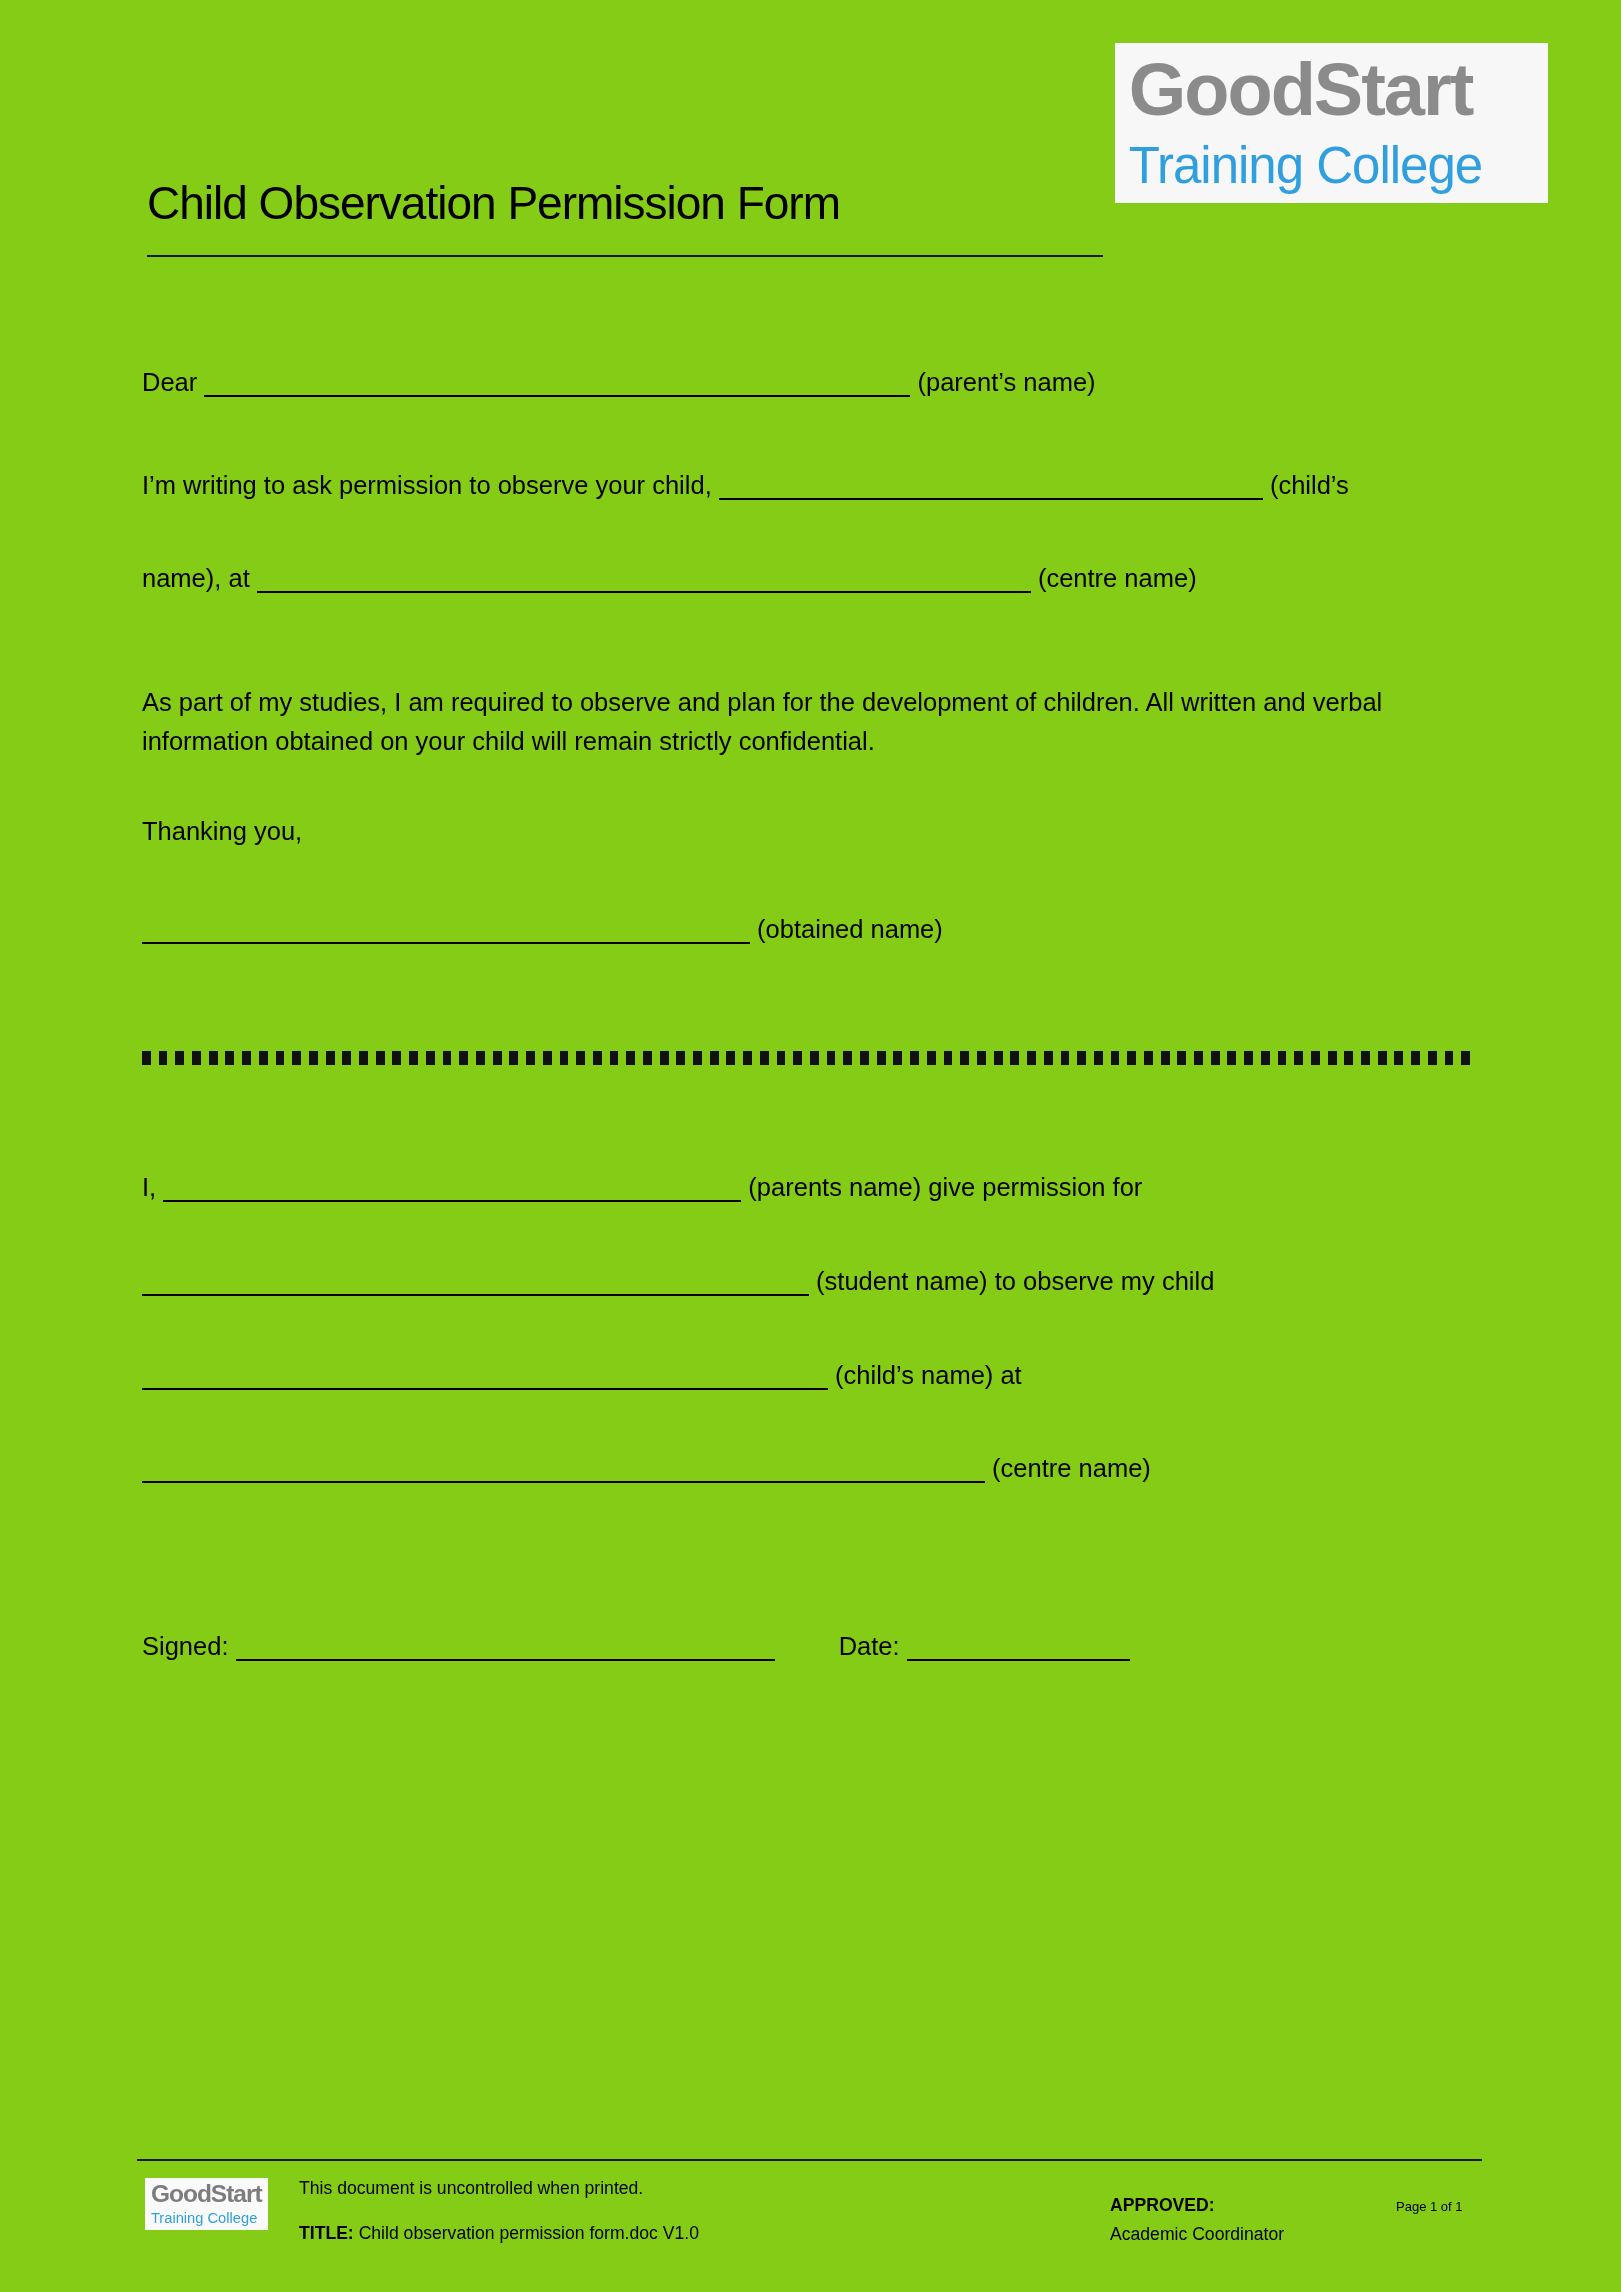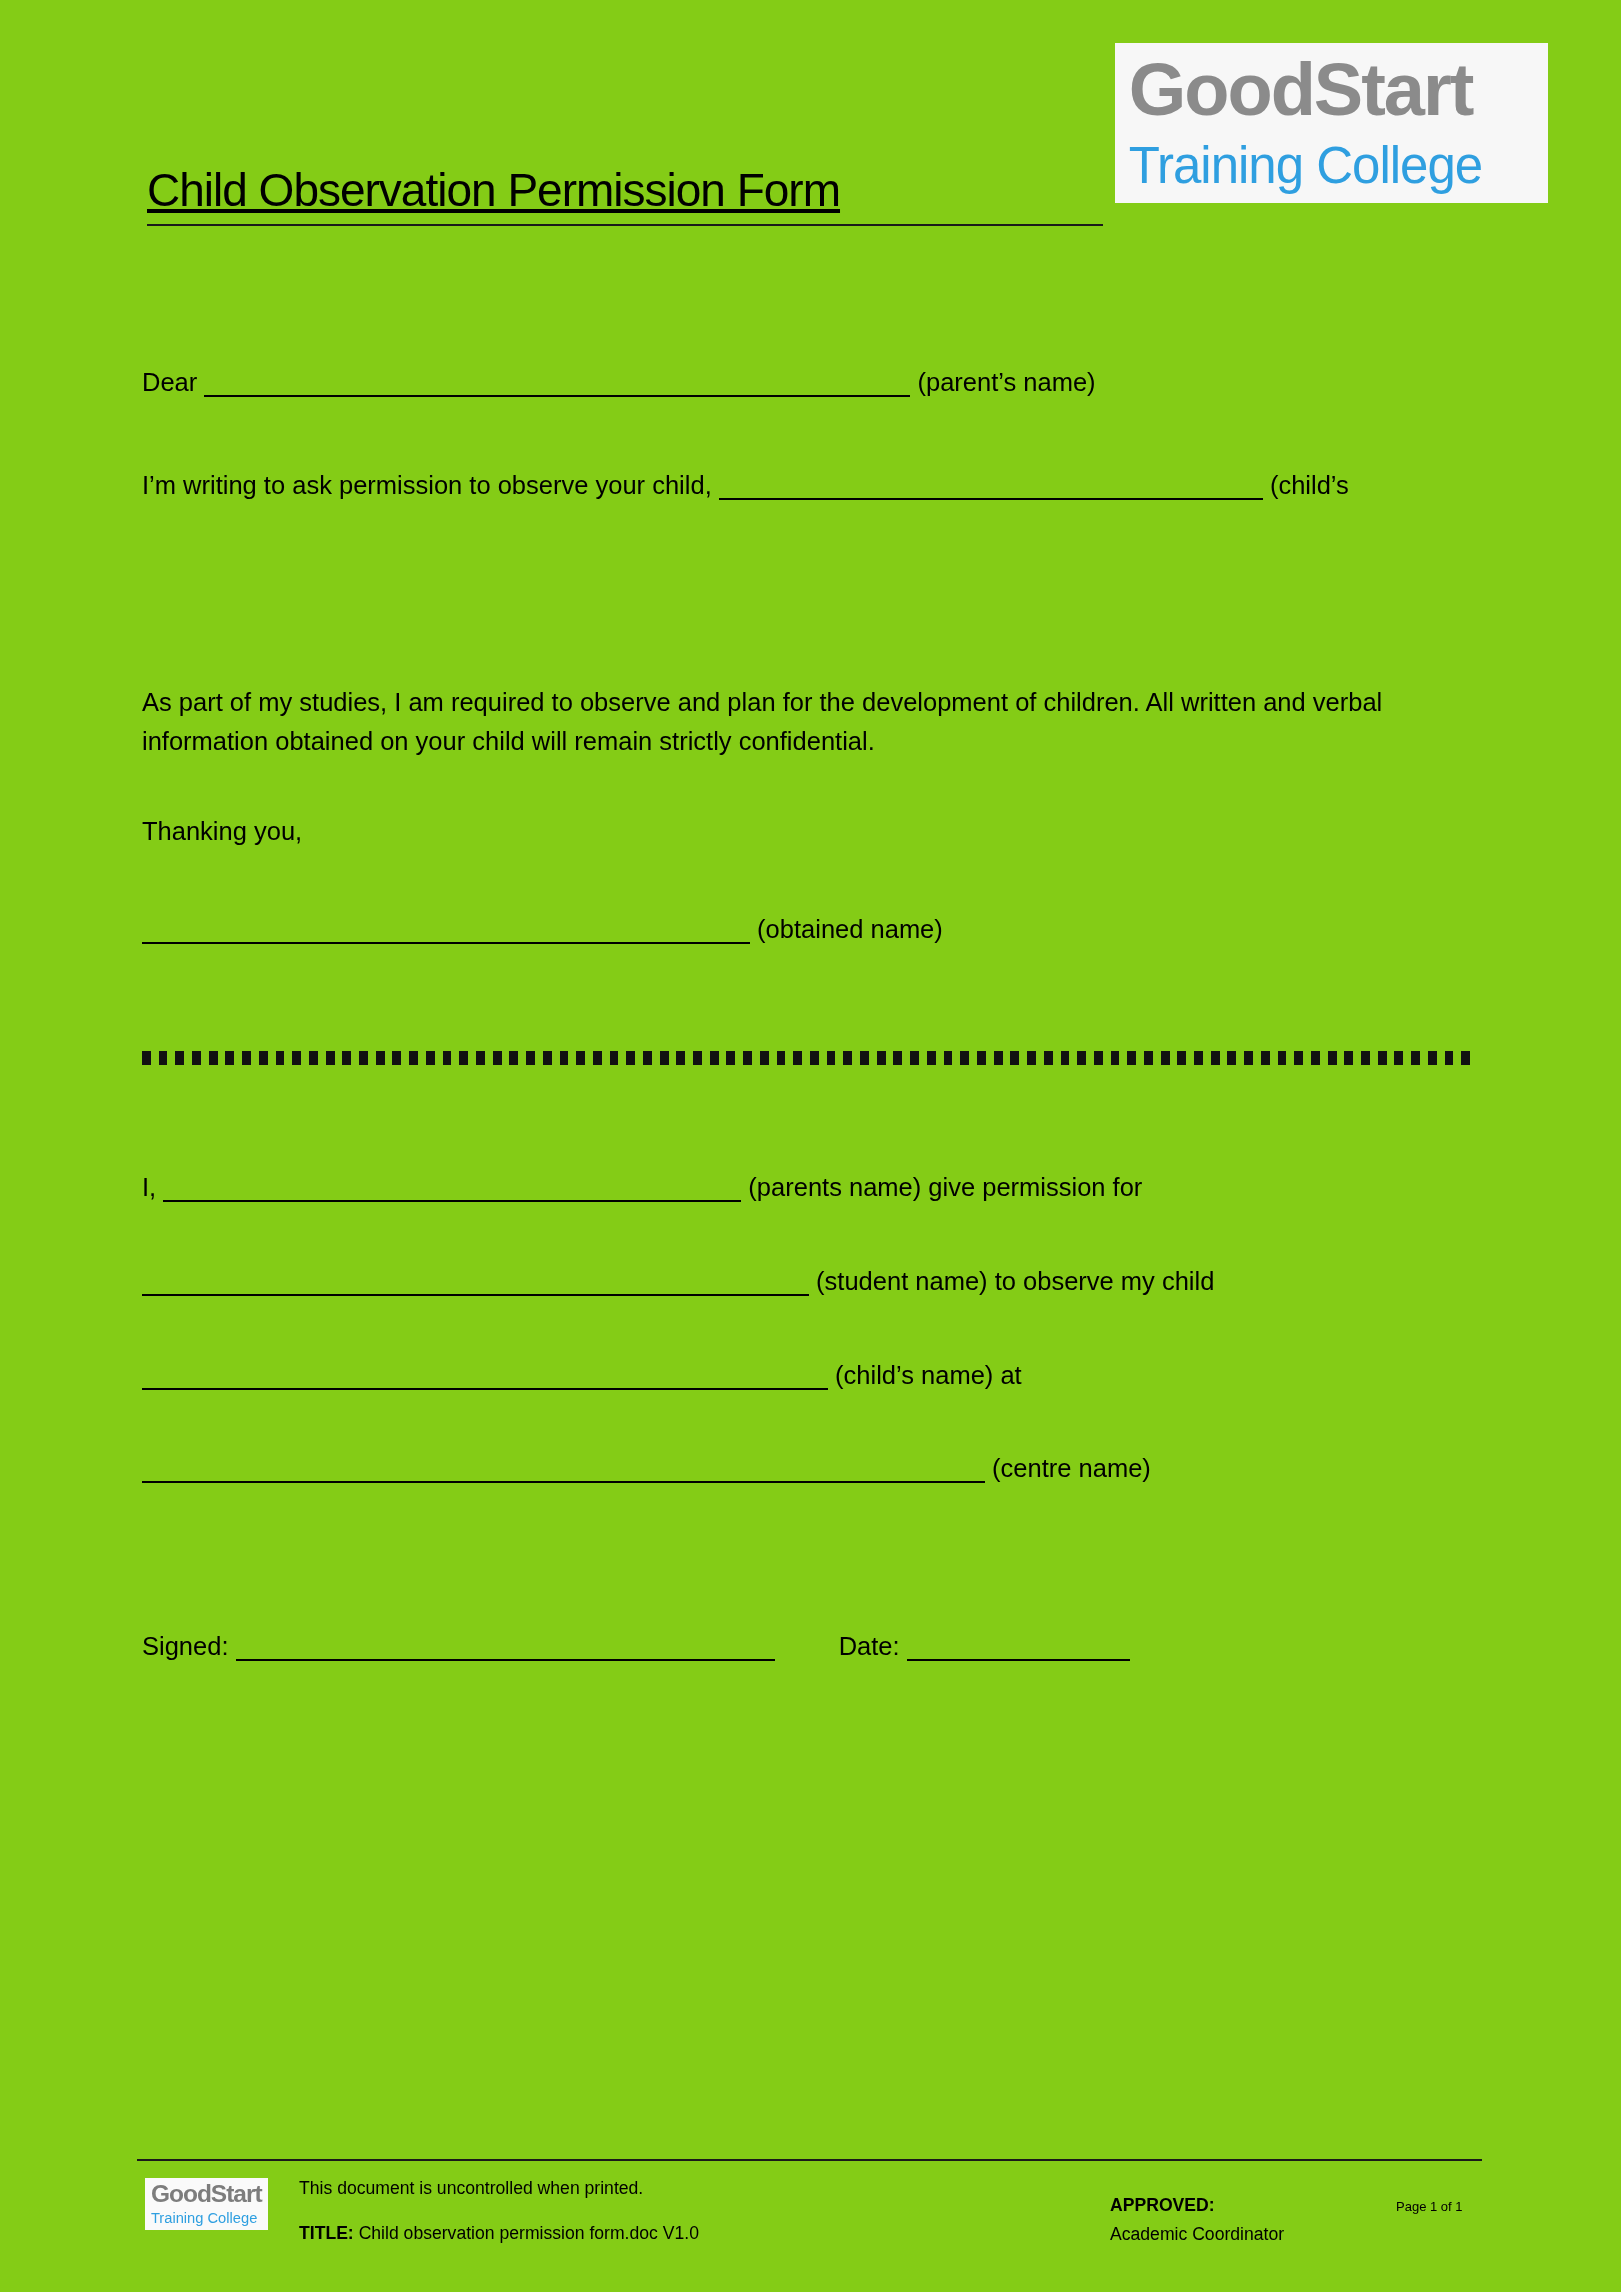--- a/index.html
+++ b/index.html
@@ -33,28 +33,27 @@
   .logo-sub{
     font-size:51px;
     color:#2f9fe0;
     letter-spacing:-1px;
     margin-top:13.7px;
     line-height:1;
   }
 
   
   .doc-title{
-    left:147px; top:163px;
+    left:147px; top:176px;
     width:956px;
     font-size:46px;
     letter-spacing:-1px;
     border-bottom:2.9px solid #1a1a1a;
-    padding-bottom:7px;
+    padding-bottom:25px;
     white-space:nowrap;
-    text-decoration:underline;
   }
 
   
   .line{
     left:142px;
     font-size:25.5px;
     line-height:35px;
     white-space:nowrap;
   }
   .para{
@@ -139,20 +138,25 @@
     <span class="blank b-child"></span>
     <span>(child’s</span>
   </div>
 
   <div class="abs line" style="top:365px;">
     <span>Dear</span>
     <span class="blank b-parent"></span>
     <span>(parent’s name)</span>
   </div>
 
+  <div class="abs line" style="top:561px;">
+    <span>name), at</span>
+    <span class="blank b-centre"></span>
+    <span>(centre name)</span>
+  </div>
 
   <div class="abs para" style="top:683px;">As part of my studies, I am required to observe and plan for the development of children.  All written and verbal information obtained on your child will remain strictly confidential.</div>
 
   <div class="abs line" style="top:814px;">Thanking you,</div>
 
   <div class="abs line" style="top:912px;">
     <span class="blank b-student"></span>
     <span>(obtained name)</span>
   </div>
 

